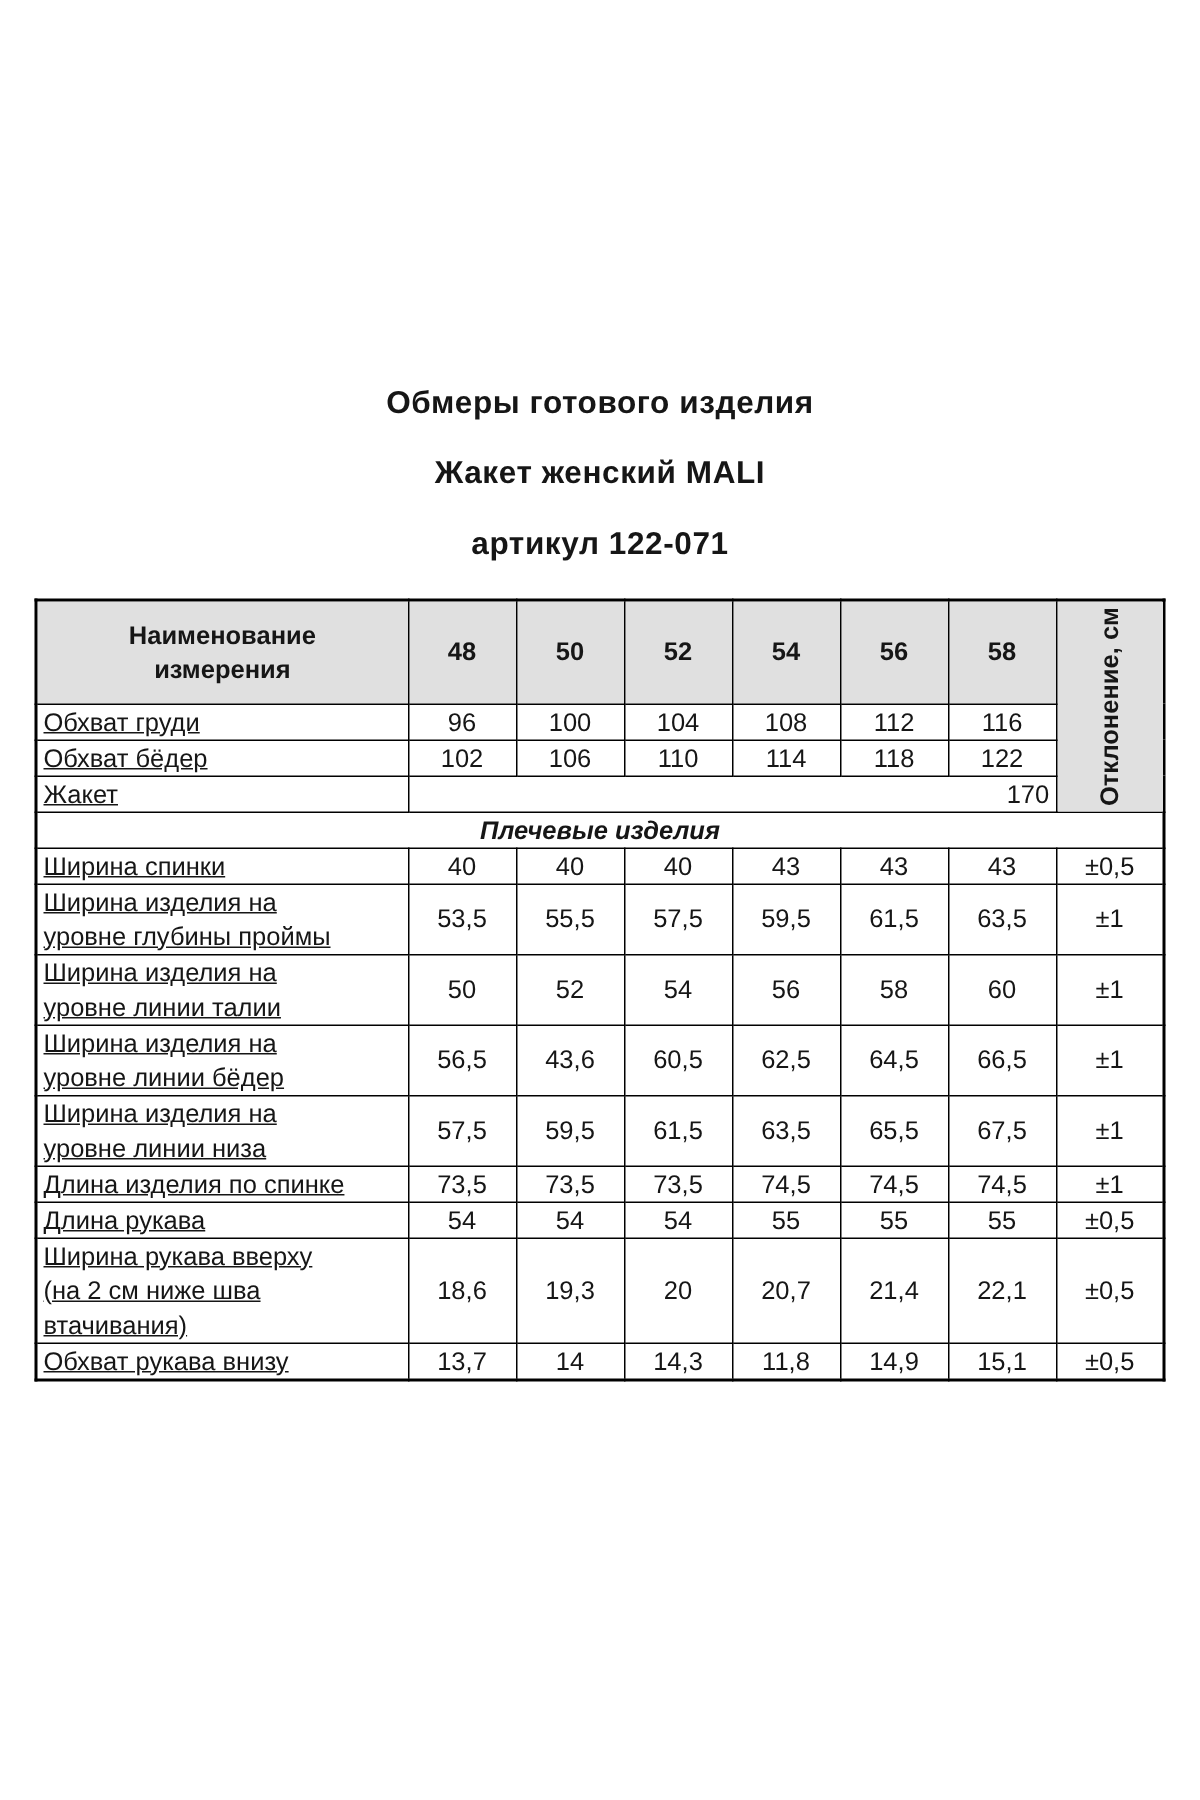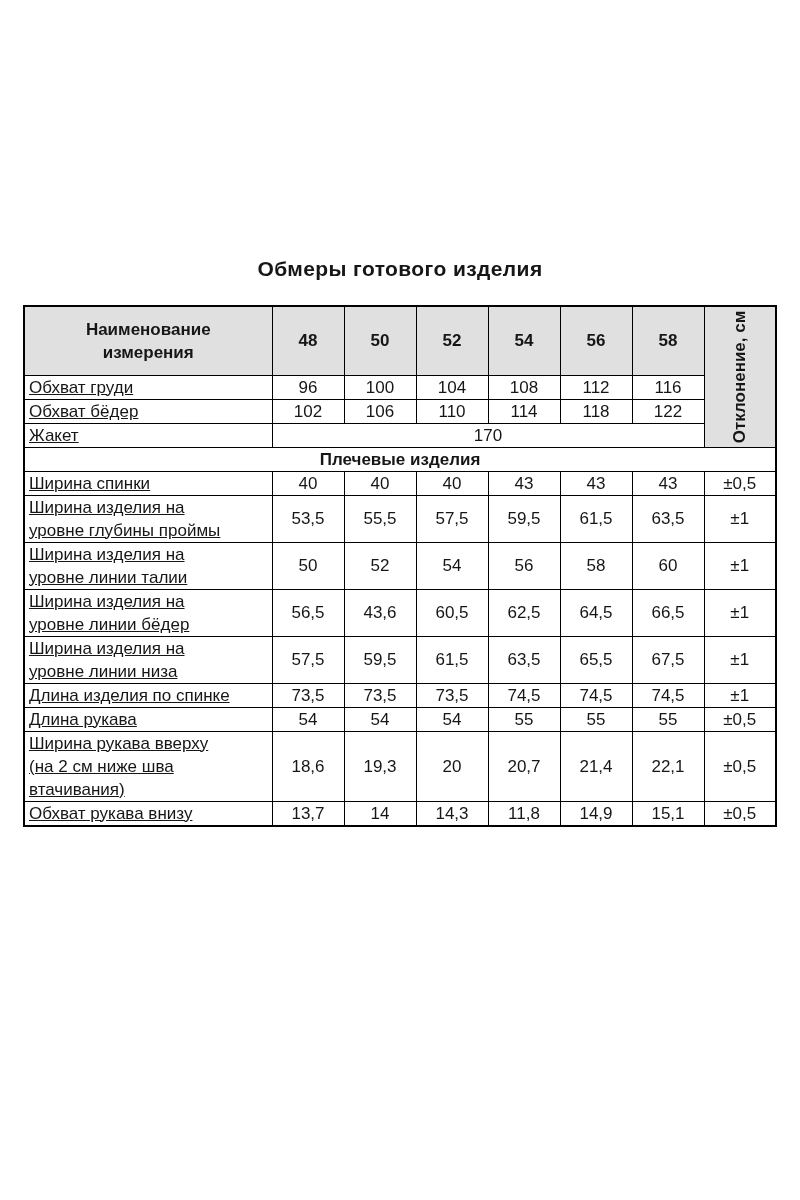--- a/index.html
+++ b/index.html
@@ -34,42 +34,44 @@
     vertical-align: middle;
     padding: 0 4px;
     overflow: hidden;
   }
   tr.hdr th { height: 69px; background: #e0e0e0; font-weight: bold; text-align: center; }
   th.name-hdr { white-space: pre-line; }
 
   td { height: 24px; }
   td.lbl { text-align: left; padding-left: 6px; white-space: pre-line; text-decoration: underline; }
   td.num { text-align: center; }
-  td.span-val { text-align: center; }
-  tr.section td { font-weight: bold; text-align: center; height: 24px; }
+  td.span-val { text-align: right; }
+  tr.section td { font-weight: bold; text-align: center; height: 24px; font-style: italic; }
 
   th.dev-hdr { background: #e0e0e0; position: relative; padding: 0; }
   .rot {
     position: absolute;
     top: 50%; left: 50%;
     transform: translate(-50%, -50%) rotate(-90deg);
     width: 140px;
     text-align: center;
     font-weight: bold;
     font-size: 17px;
     line-height: 20px;
   }
 </style>
 </head>
 <body>
 
 <div class="page">
 
   <div class="titles">
     <div class="title">Обмеры готового изделия</div>
+    <div class="title">Жакет женский MALI</div>
+    <div class="title">артикул 122-071</div>
   </div>
 
   <table class="meas">
     <colgroup>
       <col style="width:248px">
       <col style="width:72px">
         <col style="width:72px">
         <col style="width:72px">
       <col style="width:72px">
         <col style="width:72px">

